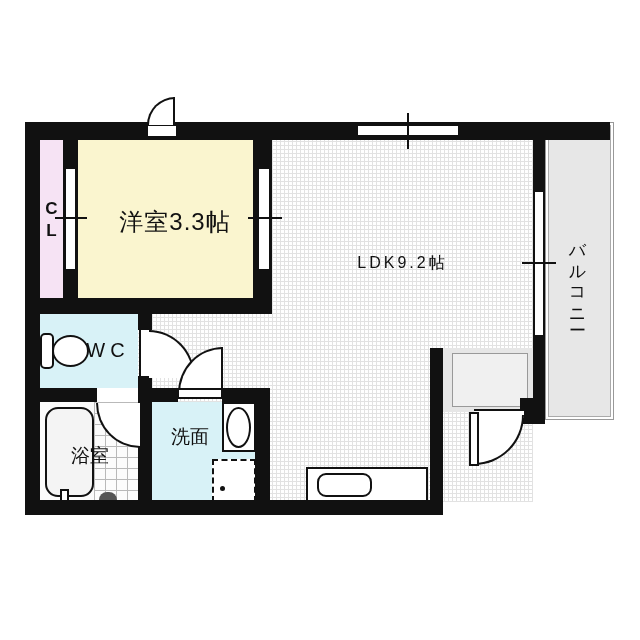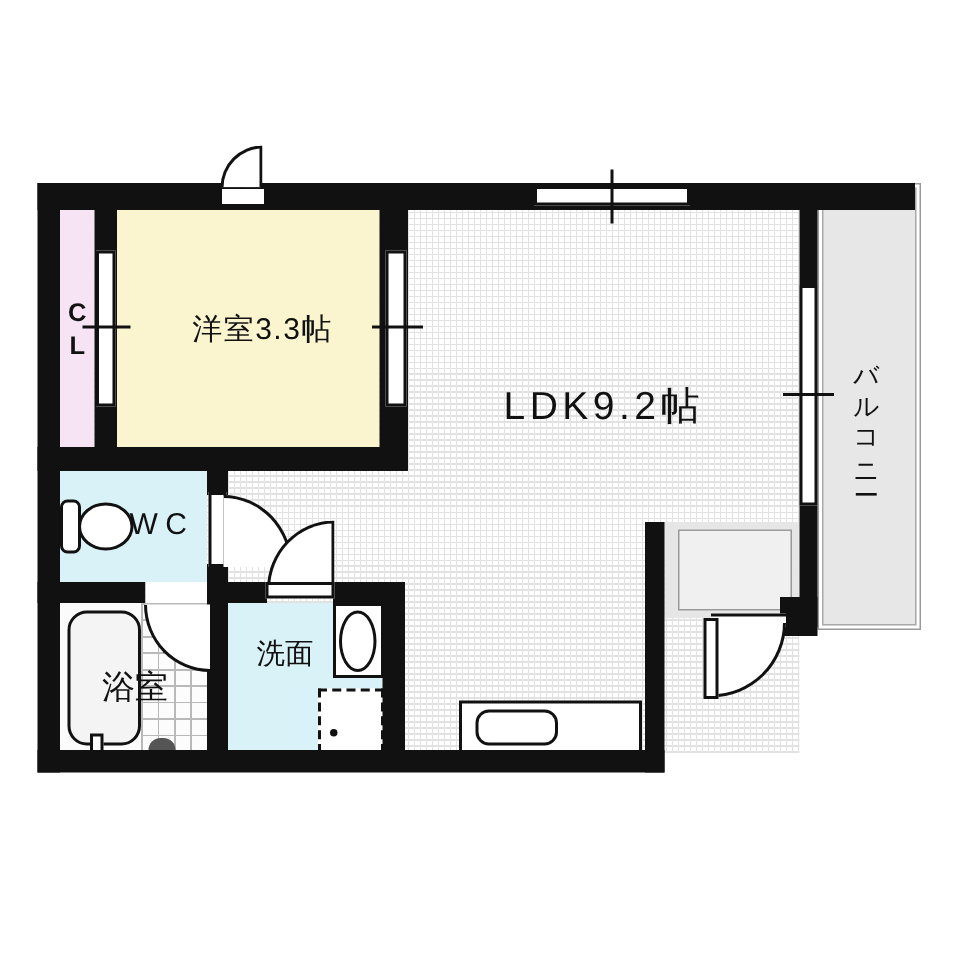--- a/index.html
+++ b/index.html
@@ -103,32 +103,32 @@
   <div class="abs opening arc" style="left:178px;top:347px;width:45px;height:46px;border-top:2.5px solid #111;border-left:2.5px solid #111;border-right:2.5px solid #111;border-top-left-radius:100%;"></div>
   <div class="abs opening leaf" style="left:177px;top:388px;width:46px;height:11px;"></div>
 
   <div class="abs opening" style="left:97px;top:388px;width:41px;height:14px;background:#fff;"></div>
   <div class="abs opening arc" style="left:96px;top:403px;width:44px;height:45px;border-bottom:2.5px solid #111;border-left:2.5px solid #111;border-bottom-left-radius:100%;"></div>
 
   <div class="abs opening" style="left:474px;top:409px;width:50px;height:9px;background:#fff;border-top:2px solid #111;"></div>
   <div class="abs opening arc" style="left:474px;top:415px;width:50px;height:50px;border-bottom:2.5px solid #111;border-right:2.5px solid #111;border-bottom-right-radius:100%;"></div>
   <div class="abs opening leaf" style="left:469px;top:412px;width:10px;height:54px;"></div>
 
-  <div class="abs label" style="left:78px;top:206px;width:175px;font-size:20px;letter-spacing:1px;padding-left:19px;">洋室3.3帖</div>
+  <div class="abs label" style="left:78px;top:206px;width:175px;font-size:24px;letter-spacing:1px;padding-left:19px;">洋室3.3帖</div>
 
-  <div class="abs label" style="left:272px;top:253px;width:261px;font-size:26px;letter-spacing:3px;">LDK9.2帖</div>
+  <div class="abs label" style="left:272px;top:253px;width:261px;font-size:16px;letter-spacing:3px;">LDK9.2帖</div>
 
   <div class="abs label" style="left:40px;top:198px;width:23px;font-size:17px;font-weight:600;line-height:22px;">
     <div>C</div>
     <div>L</div>
   </div>
 
   <div class="abs label" style="left:78px;top:339px;width:60px;font-size:20px;letter-spacing:5px;">WC</div>
 
-  <div class="abs label" style="left:55px;top:443px;width:70px;font-size:22px;z-index:60;">浴室</div>
+  <div class="abs label" style="left:55px;top:443px;width:70px;font-size:19px;z-index:60;">浴室</div>
 
   <div class="abs label" style="left:157px;top:424px;width:66px;font-size:19px;line-height:25px;">
     <div>洗面</div>
   </div>
 
 
   <div class="abs label vtext" style="left:566px;top:212px;height:130px;font-size:17px;letter-spacing:3px;">バルコニー</div>
 
 </div>
 

